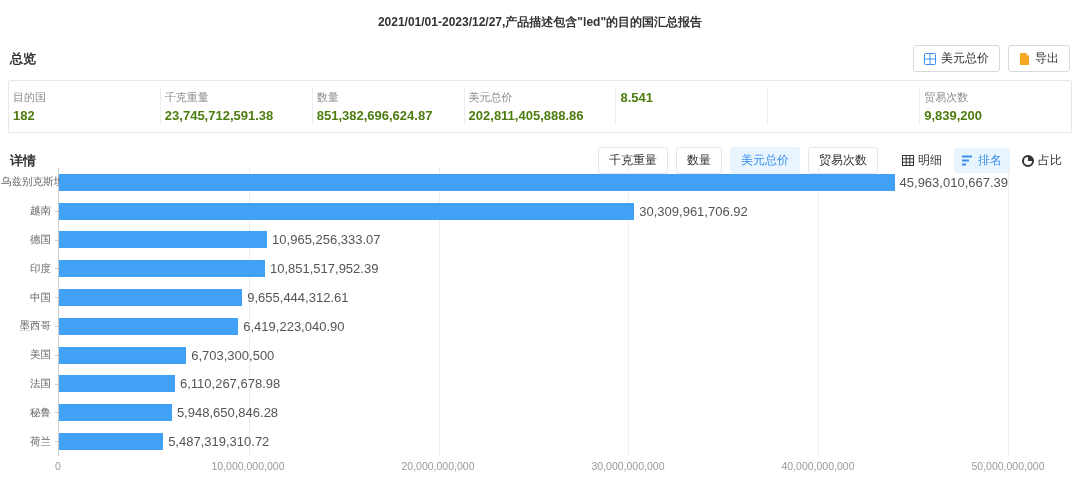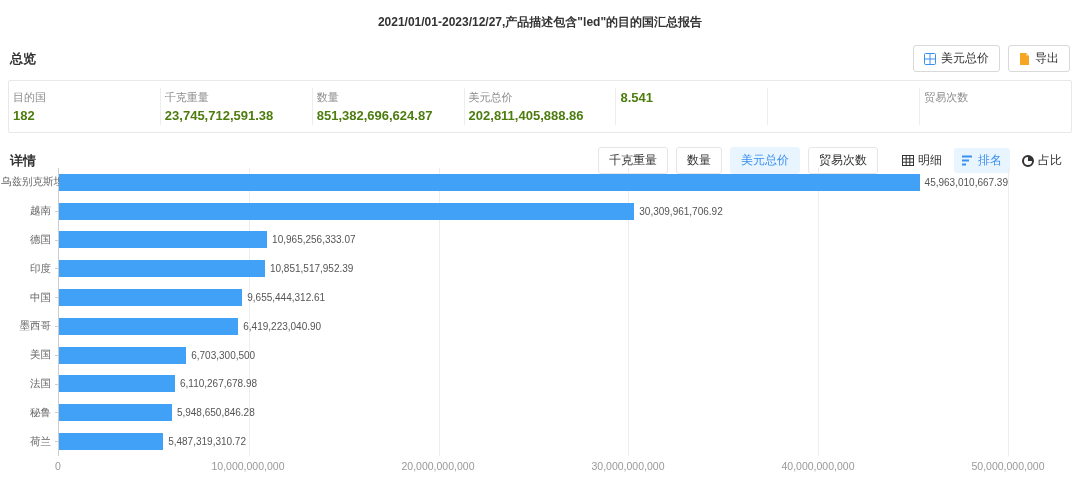--- a/index.html
+++ b/index.html
@@ -38,21 +38,21 @@
 
   .chart-wrap { position:absolute; left:8px; top:168px; width:1064px; }
   .chart { position:relative; margin-left:50px; width:950px; height:288px;
     border-left:1px solid #ccc; }
   .gridline { position:absolute; top:0; bottom:0; width:1px; background:#ededed; }
   .bar-row { position:relative; height:28.8px; display:flex; align-items:center; }
   .cat-label { position:absolute; left:-58px; width:50px; text-align:right;
     font-size:10.5px; color:#666; white-space:nowrap; }
   .axis-tick { position:absolute; left:-4px; width:4px; height:1px; background:#ccc; }
   .bar { height:17px; background:#41a1f6; position:relative; z-index:1; }
-  .bar-value { font-size:10px; color:#555; margin-left:5px; white-space:nowrap; z-index:1; }
+  .bar-value { font-size:13px; color:#555; margin-left:5px; white-space:nowrap; z-index:1; }
   .ticks { position:relative; margin-left:50px; width:950px; height:16px; }
   .tick-label { position:absolute; top:4px; transform:translateX(-50%);
     font-size:10.5px; color:#999; white-space:nowrap; }
 </style>
 </head>
 <body>
 
 <div class="page">
 
   <div class="title">2021/01/01-2023/12/27,产品描述包含"led"的目的国汇总报告</div>
@@ -99,20 +99,21 @@
         <div class="stat-label">美元总价</div>
         <div class="stat-value">202,811,405,888.86</div>
       </div>
       <div class="stat">
         <div class="stat-value">8.541</div>
       </div>
       <div class="stat">
       </div>
       <div class="stat">
         <div class="stat-label">贸易次数</div>
+        <div class="stat-value">9,839,200</div>
       </div>
     </div>
 
   <div class="section-row">
     <div class="section-label">详情</div>
     <div class="detail-tabs">
       <div class="metric-tabs">
           <button class="tab">
             <span>千克重量</span>
           </button>

